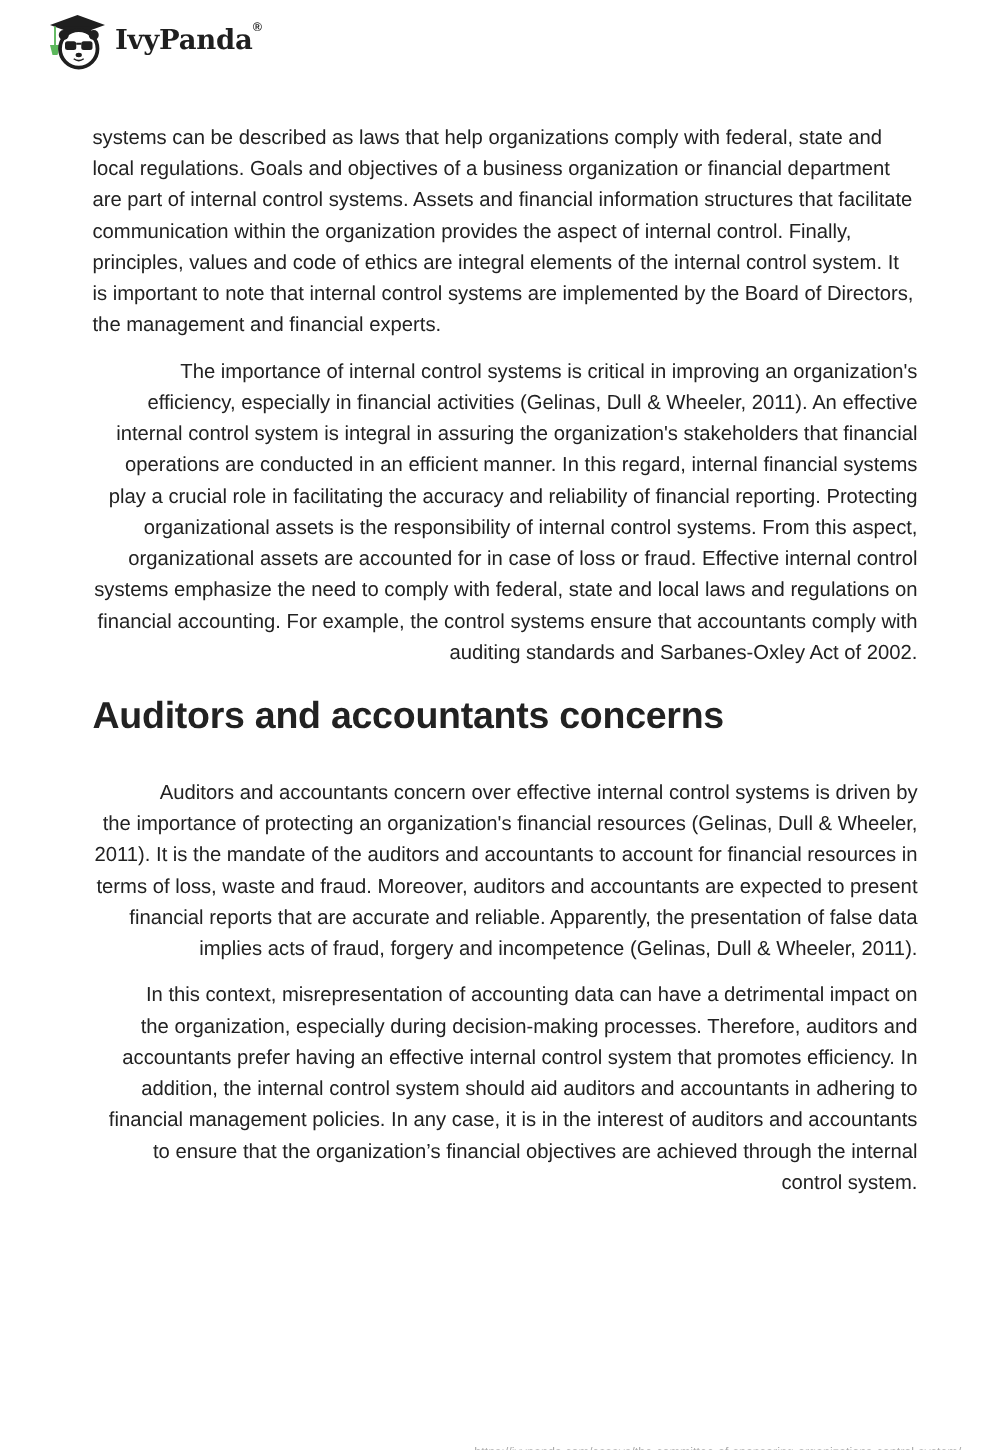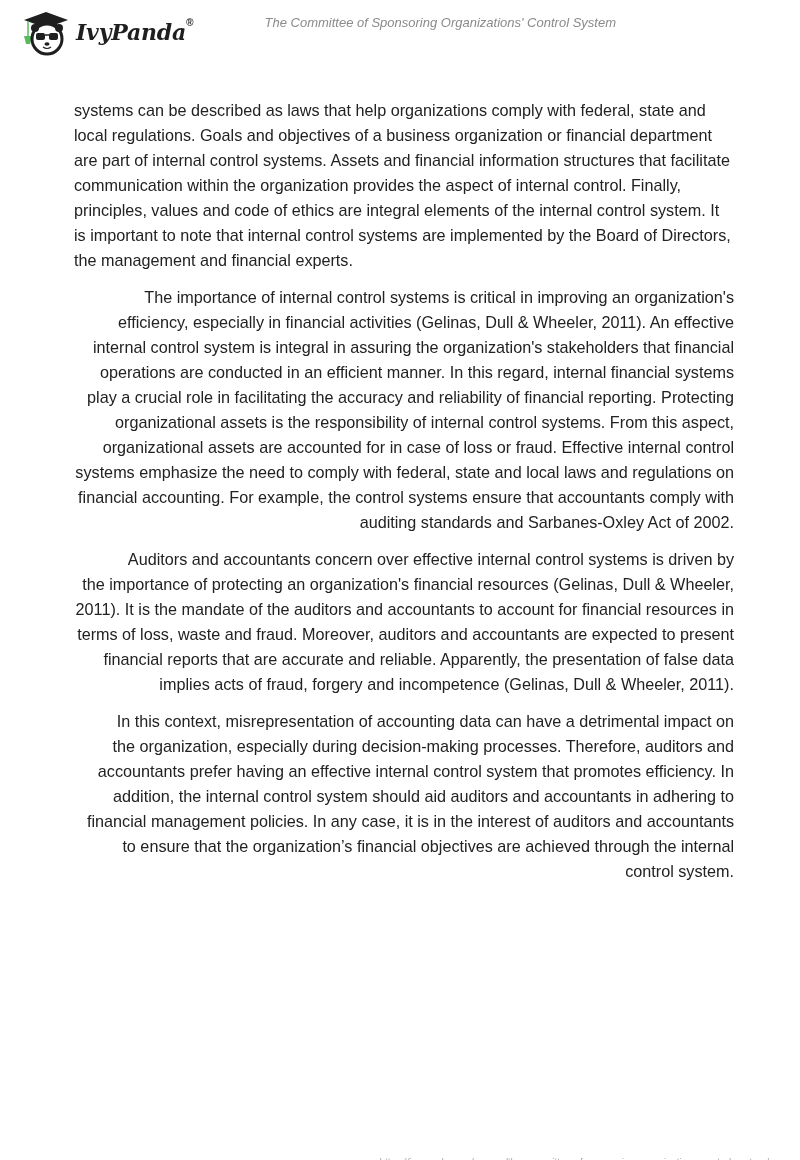--- a/index.html
+++ b/index.html
@@ -1,21 +1,21 @@
 <!DOCTYPE html>
 <html><head>
   <meta charset="utf-8">
   <style>
     html, body { margin: 0; padding: 0; background: #ffffff; }
     body {
       width: 800px; height: 1160px; position: relative; overflow: hidden;
       font-family: "Liberation Sans", sans-serif; color: #222222;
     }
     .header {
-      position: absolute; left: 0; top: 0; width: 648px; height: 62px; font-style: italic;
+      position: absolute; left: 16px; top: 0; width: 648px; height: 62px;
     }
     .logo {
       position: absolute; left: 18px; top: 8px; height: 48px;
       display: flex; align-items: center;
     }
     .logo-mark { width: 56px; height: 48px; }
     .logo-text {
       font-family: "DejaVu Serif", serif; font-weight: bold; font-size: 22px;
       color: #1f1f1f; margin-left: 2px; letter-spacing: -0.2px;
     }
@@ -59,23 +59,23 @@
 
       <rect x="18" y="25" width="9" height="7" rx="2" fill="#1f1f1f"></rect>
       <rect x="31" y="25" width="9" height="7" rx="2" fill="#1f1f1f"></rect>
       <line x1="27" y1="27" x2="31" y2="27" stroke="#1f1f1f" stroke-width="1.5"></line>
 
       <ellipse cx="29" cy="36" rx="2.5" ry="1.8" fill="#1f1f1f"></ellipse>
       <path d="M25,39 Q29,42 33,39" stroke="#1f1f1f" stroke-width="1.2" fill="none"></path>
     </svg>
     <span class="logo-text"><span>IvyPanda</span><span class="logo-reg">®</span></span>
   </div>
-  <div class="doc-title">The Committee of Sponsoring Organizations' Control System</div>
 </div>
 
 <div class="content">
   <p>systems can be described as laws that help organizations comply with federal, state and local regulations. Goals and objectives of a business organization or financial department are part of internal control systems. Assets and financial information structures that facilitate communication within the organization provides the aspect of internal control. Finally, principles, values and code of ethics are integral elements of the internal control system. It is important to note that internal control systems are implemented by the Board of Directors, the management and financial experts.</p>
   <p class="indent">The importance of internal control systems is critical in improving an organization's efficiency, especially in financial activities (Gelinas, Dull &amp; Wheeler, 2011). An effective internal control system is integral in assuring the organization's stakeholders that financial operations are conducted in an efficient manner. In this regard, internal financial systems play a crucial role in facilitating the accuracy and reliability of financial reporting. Protecting organizational assets is the responsibility of internal control systems. From this aspect, organizational assets are accounted for in case of loss or fraud. Effective internal control systems emphasize the need to comply with federal, state and local laws and regulations on financial accounting. For example, the control systems ensure that accountants comply with auditing standards and Sarbanes-Oxley Act of 2002.</p>
+  <h2>Auditors and accountants concerns</h2>
   <p class="indent">Auditors and accountants concern over effective internal control systems is driven by the importance of protecting an organization's financial resources (Gelinas, Dull &amp; Wheeler, 2011). It is the mandate of the auditors and accountants to account for financial resources in terms of loss, waste and fraud. Moreover, auditors and accountants are expected to present financial reports that are accurate and reliable. Apparently, the presentation of false data implies acts of fraud, forgery and incompetence (Gelinas, Dull &amp; Wheeler, 2011).</p>
   <p class="indent">In this context, misrepresentation of accounting data can have a detrimental impact on the organization, especially during decision-making processes. Therefore, auditors and accountants prefer having an effective internal control system that promotes efficiency. In addition, the internal control system should aid auditors and accountants in adhering to financial management policies. In any case, it is in the interest of auditors and accountants to ensure that the organization’s financial objectives are achieved through the internal control system.</p>
 </div>
 
 <div class="footer-url">https://ivypanda.com/essays/the-committee-of-sponsoring-organizations-control-system/</div>
 
 </body></html>

